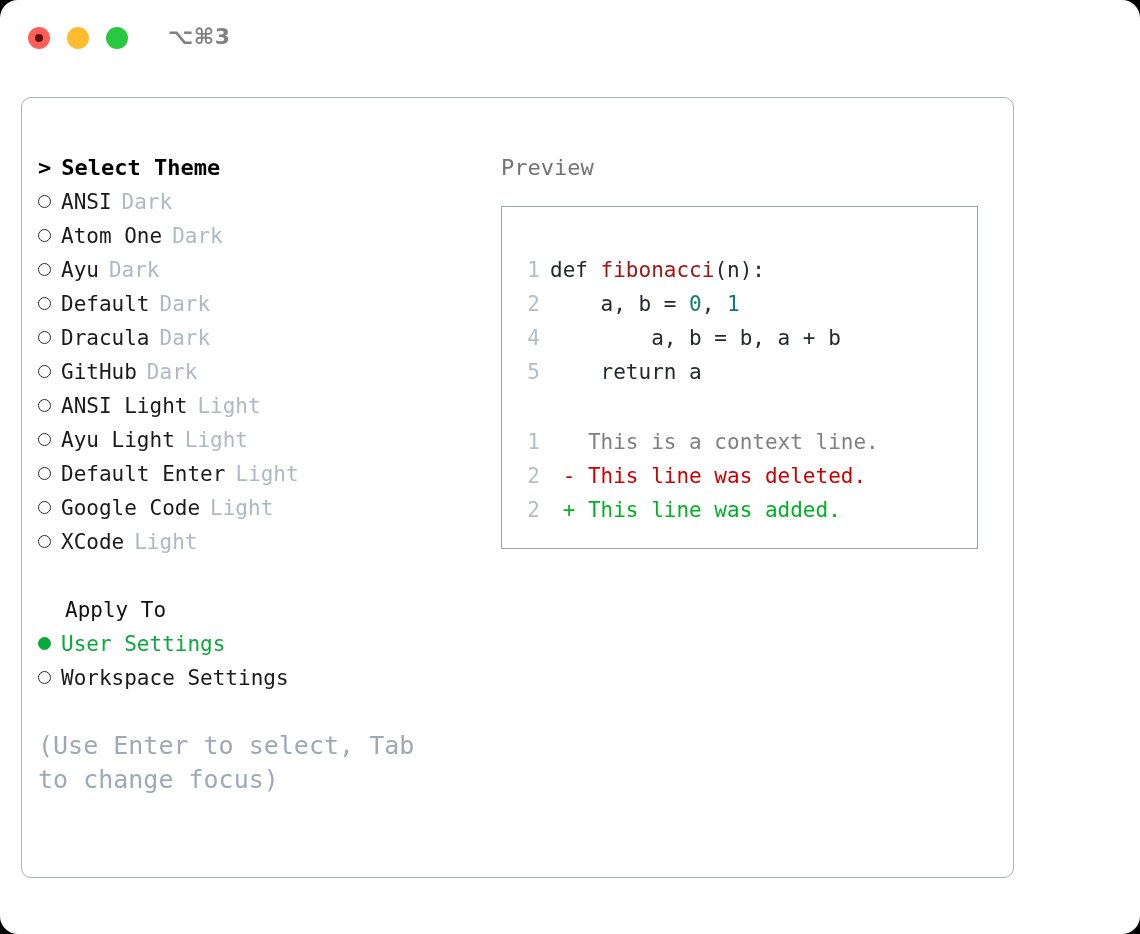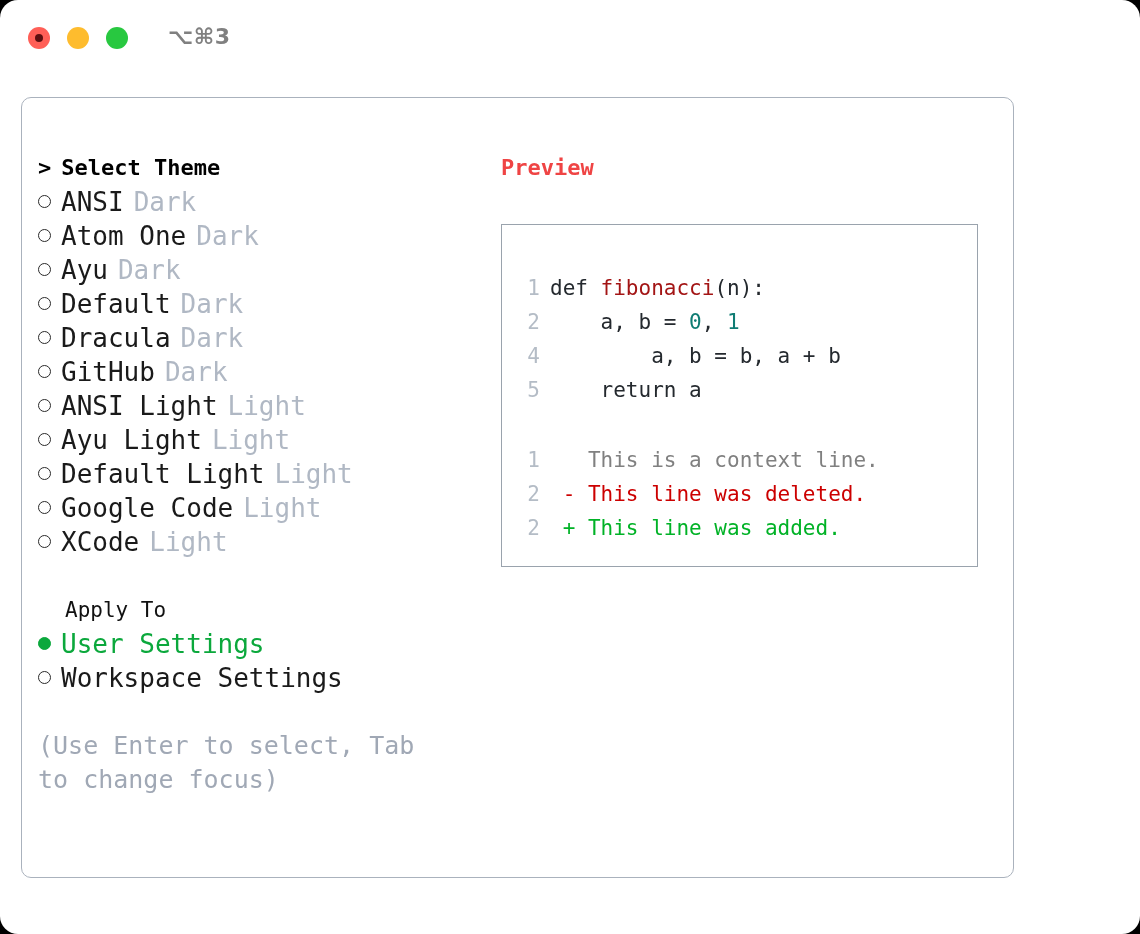--- a/index.html
+++ b/index.html
@@ -87,21 +87,21 @@
   #left-column {
     position: absolute;
     left: 16px;
     top: 53px;
     width: 440px;
   }
 
   .row {
     height: 34px;
     line-height: 34px;
-    font-size: 26px;
+    font-size: 21px;
     white-space: nowrap;
     color: #1a1a1a;
   }
 
   .header-row {
     font-weight: 700;
     font-size: 22px;
     color: #000000;
   }
   .header-row .caret { margin-right: 10px; }
@@ -150,24 +150,24 @@
   
   #right-column {
     position: absolute;
     left: 479px;
     top: 53px;
     width: 480px;
   }
 
   #preview-title {
     font-size: 22px;
-    font-weight: 700;
-    color: #ef4444;
-    line-height: 34px;
-    margin-bottom: 39px;
+    font-weight: 400;
+    color: #737373;
+    line-height: 34px;
+    margin-bottom: 21px;
   }
 
   #preview-box {
     width: 477px;
     height: 343px;
     border: 1.5px solid #9aa3ad;
     box-sizing: border-box;
     background: #ffffff;
     position: relative;
   }
@@ -228,21 +228,21 @@
 
       <div id="theme-list">
           <div class="row"><span class="bullet"></span><span class="theme-name">ANSI</span><span class="variant-tag">Dark</span></div>
           <div class="row"><span class="bullet"></span><span class="theme-name">Atom One</span><span class="variant-tag">Dark</span></div>
           <div class="row"><span class="bullet"></span><span class="theme-name">Ayu</span><span class="variant-tag">Dark</span></div>
           <div class="row"><span class="bullet"></span><span class="theme-name">Default</span><span class="variant-tag">Dark</span></div>
           <div class="row"><span class="bullet"></span><span class="theme-name">Dracula</span><span class="variant-tag">Dark</span></div>
           <div class="row"><span class="bullet"></span><span class="theme-name">GitHub</span><span class="variant-tag">Dark</span></div>
           <div class="row"><span class="bullet"></span><span class="theme-name">ANSI Light</span><span class="variant-tag">Light</span></div>
           <div class="row"><span class="bullet"></span><span class="theme-name">Ayu Light</span><span class="variant-tag">Light</span></div>
-          <div class="row"><span class="bullet"></span><span class="theme-name">Default Light</span><span class="variant-tag">Light</span></div>
+          <div class="row"><span class="bullet"></span><span class="theme-name">Default Enter</span><span class="variant-tag">Light</span></div>
           <div class="row"><span class="bullet"></span><span class="theme-name">Google Code</span><span class="variant-tag">Light</span></div>
           <div class="row"><span class="bullet"></span><span class="theme-name">XCode</span><span class="variant-tag">Light</span></div>
         </div>
 
       <div class="spacer-row"></div>
 
       <div class="row section-title">Apply To</div>
 
       <div id="apply-to-list">
           <div class="row selected"><span class="bullet filled"></span><span class="theme-name">User Settings</span></div>

